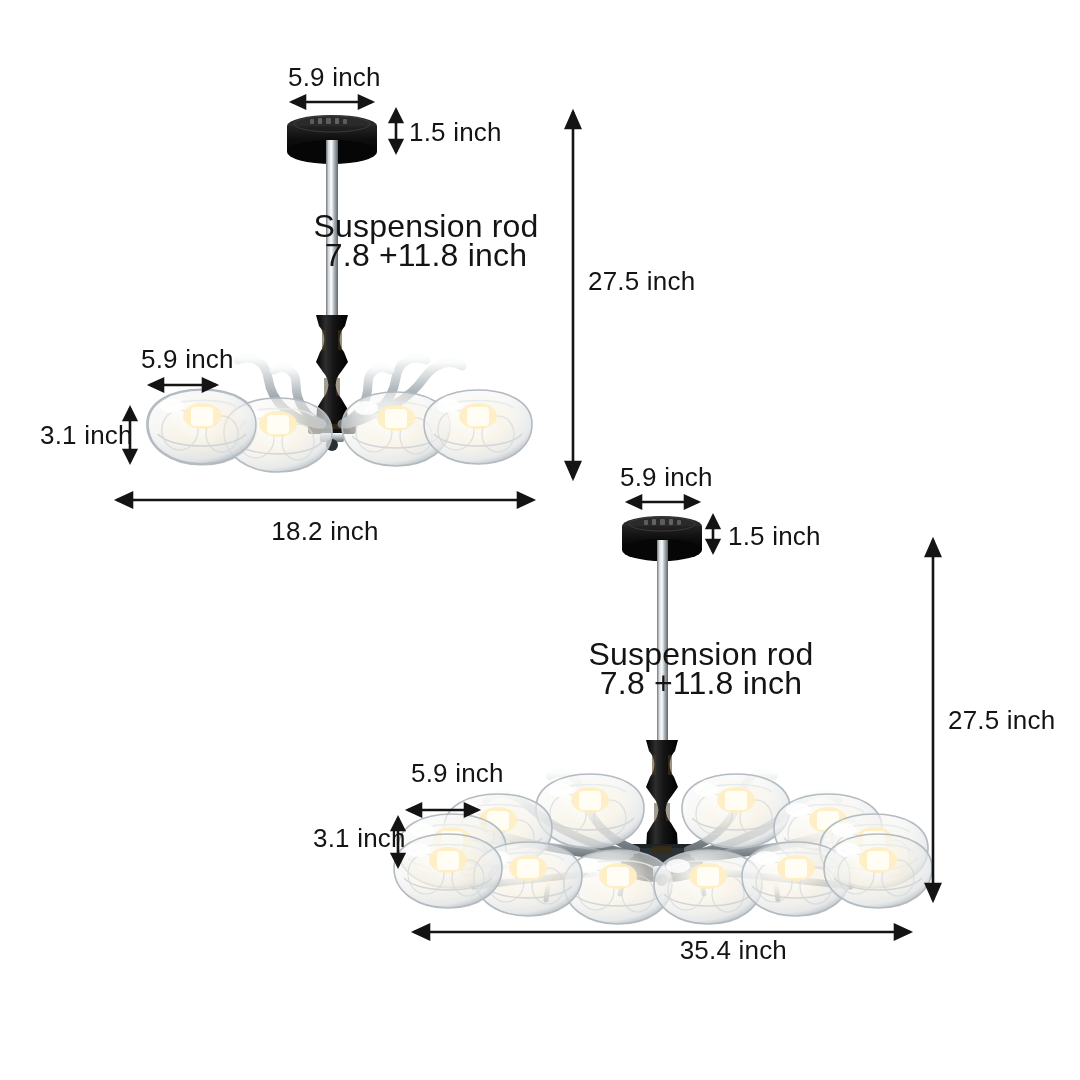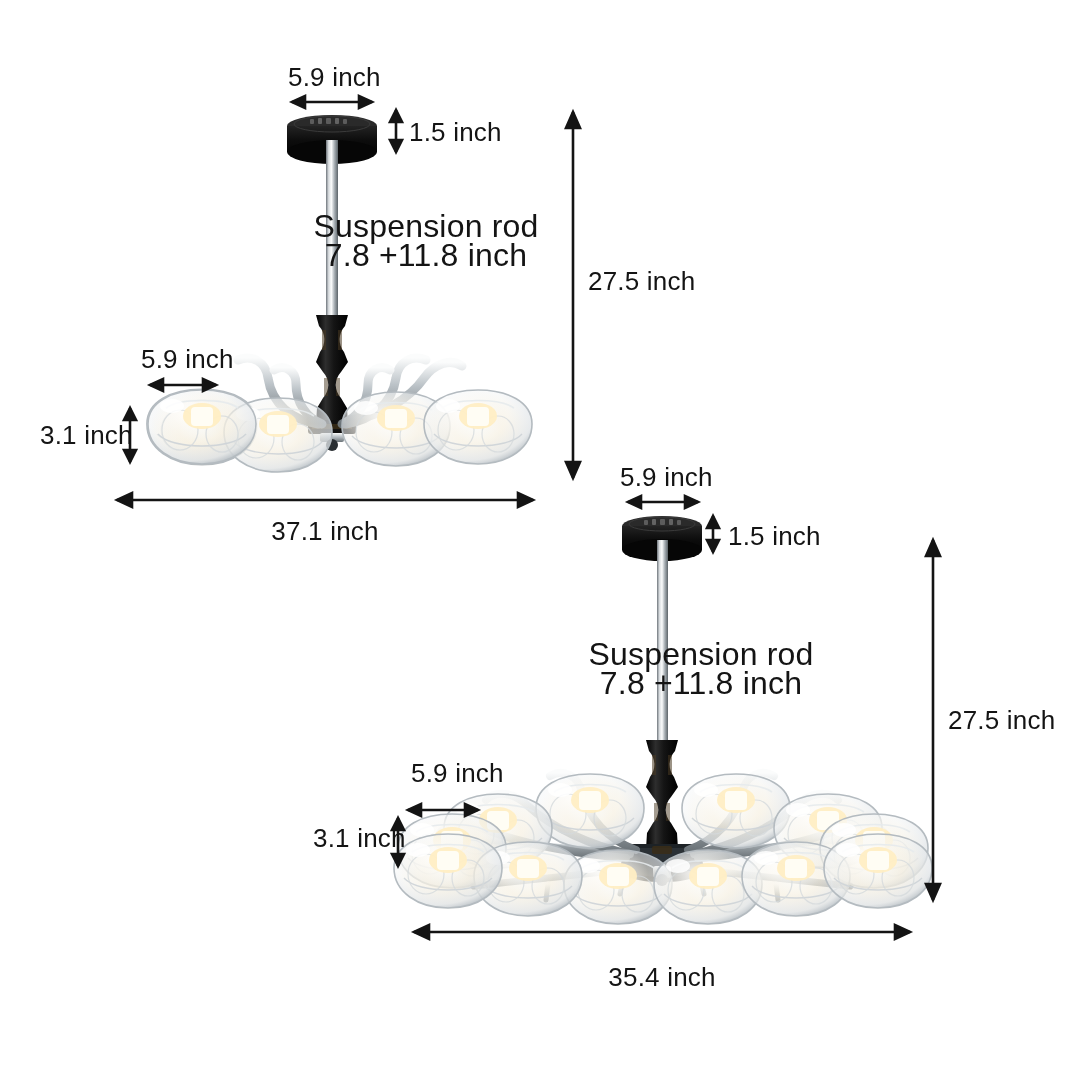--- a/index.html
+++ b/index.html
@@ -283,24 +283,24 @@
     </g>
   </svg>
 
   <div class="dimtext t26" style="left:288px;top:62px;">5.9 inch</div>
   <div class="dimtext t26" style="left:409px;top:117px;">1.5 inch</div>
   <div class="dimtext t25 ctr" style="left:300px;top:208px;width:252px;">Suspension rod</div>
   <div class="dimtext t25 ctr" style="left:300px;top:237px;width:252px;">7.8 +11.8 inch</div>
   <div class="dimtext t26" style="left:141px;top:344px;">5.9 inch</div>
   <div class="dimtext t26" style="left:40px;top:420px;">3.1 inch</div>
   <div class="dimtext t26" style="left:588px;top:266px;">27.5 inch</div>
-  <div class="dimtext t26 ctr" style="left:200px;top:516px;width:250px;">37.1 inch</div>
+  <div class="dimtext t26 ctr" style="left:200px;top:516px;width:250px;">18.2 inch</div>
 
   <div class="dimtext t26" style="left:620px;top:462px;">5.9 inch</div>
   <div class="dimtext t26" style="left:728px;top:521px;">1.5 inch</div>
   <div class="dimtext t25 ctr" style="left:575px;top:636px;width:252px;">Suspension rod</div>
   <div class="dimtext t25 ctr" style="left:575px;top:665px;width:252px;">7.8 +11.8 inch</div>
   <div class="dimtext t26" style="left:411px;top:758px;">5.9 inch</div>
   <div class="dimtext t26" style="left:313px;top:823px;">3.1 inch</div>
   <div class="dimtext t26" style="left:948px;top:705px;">27.5 inch</div>
-  <div class="dimtext t26 ctr" style="left:537px;top:962px;width:250px;">35.4 inch</div>
+  <div class="dimtext t26 ctr" style="left:537px;top:935px;width:250px;text-align:right;">35.4 inch</div>
 
 </div>
 
 </body></html>

